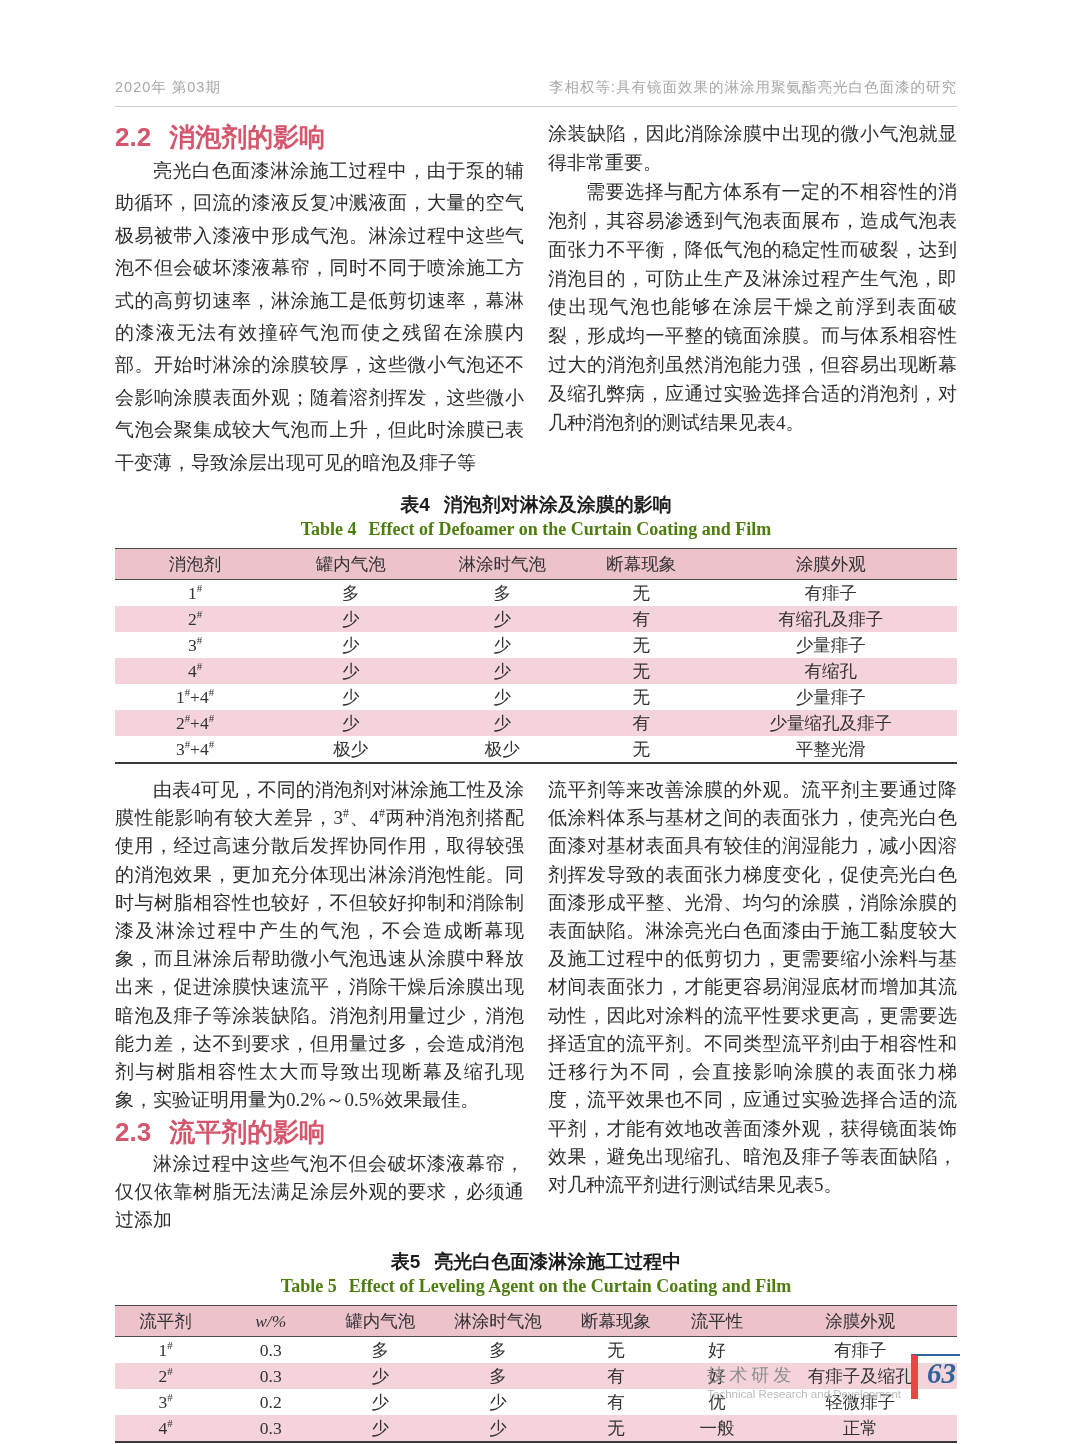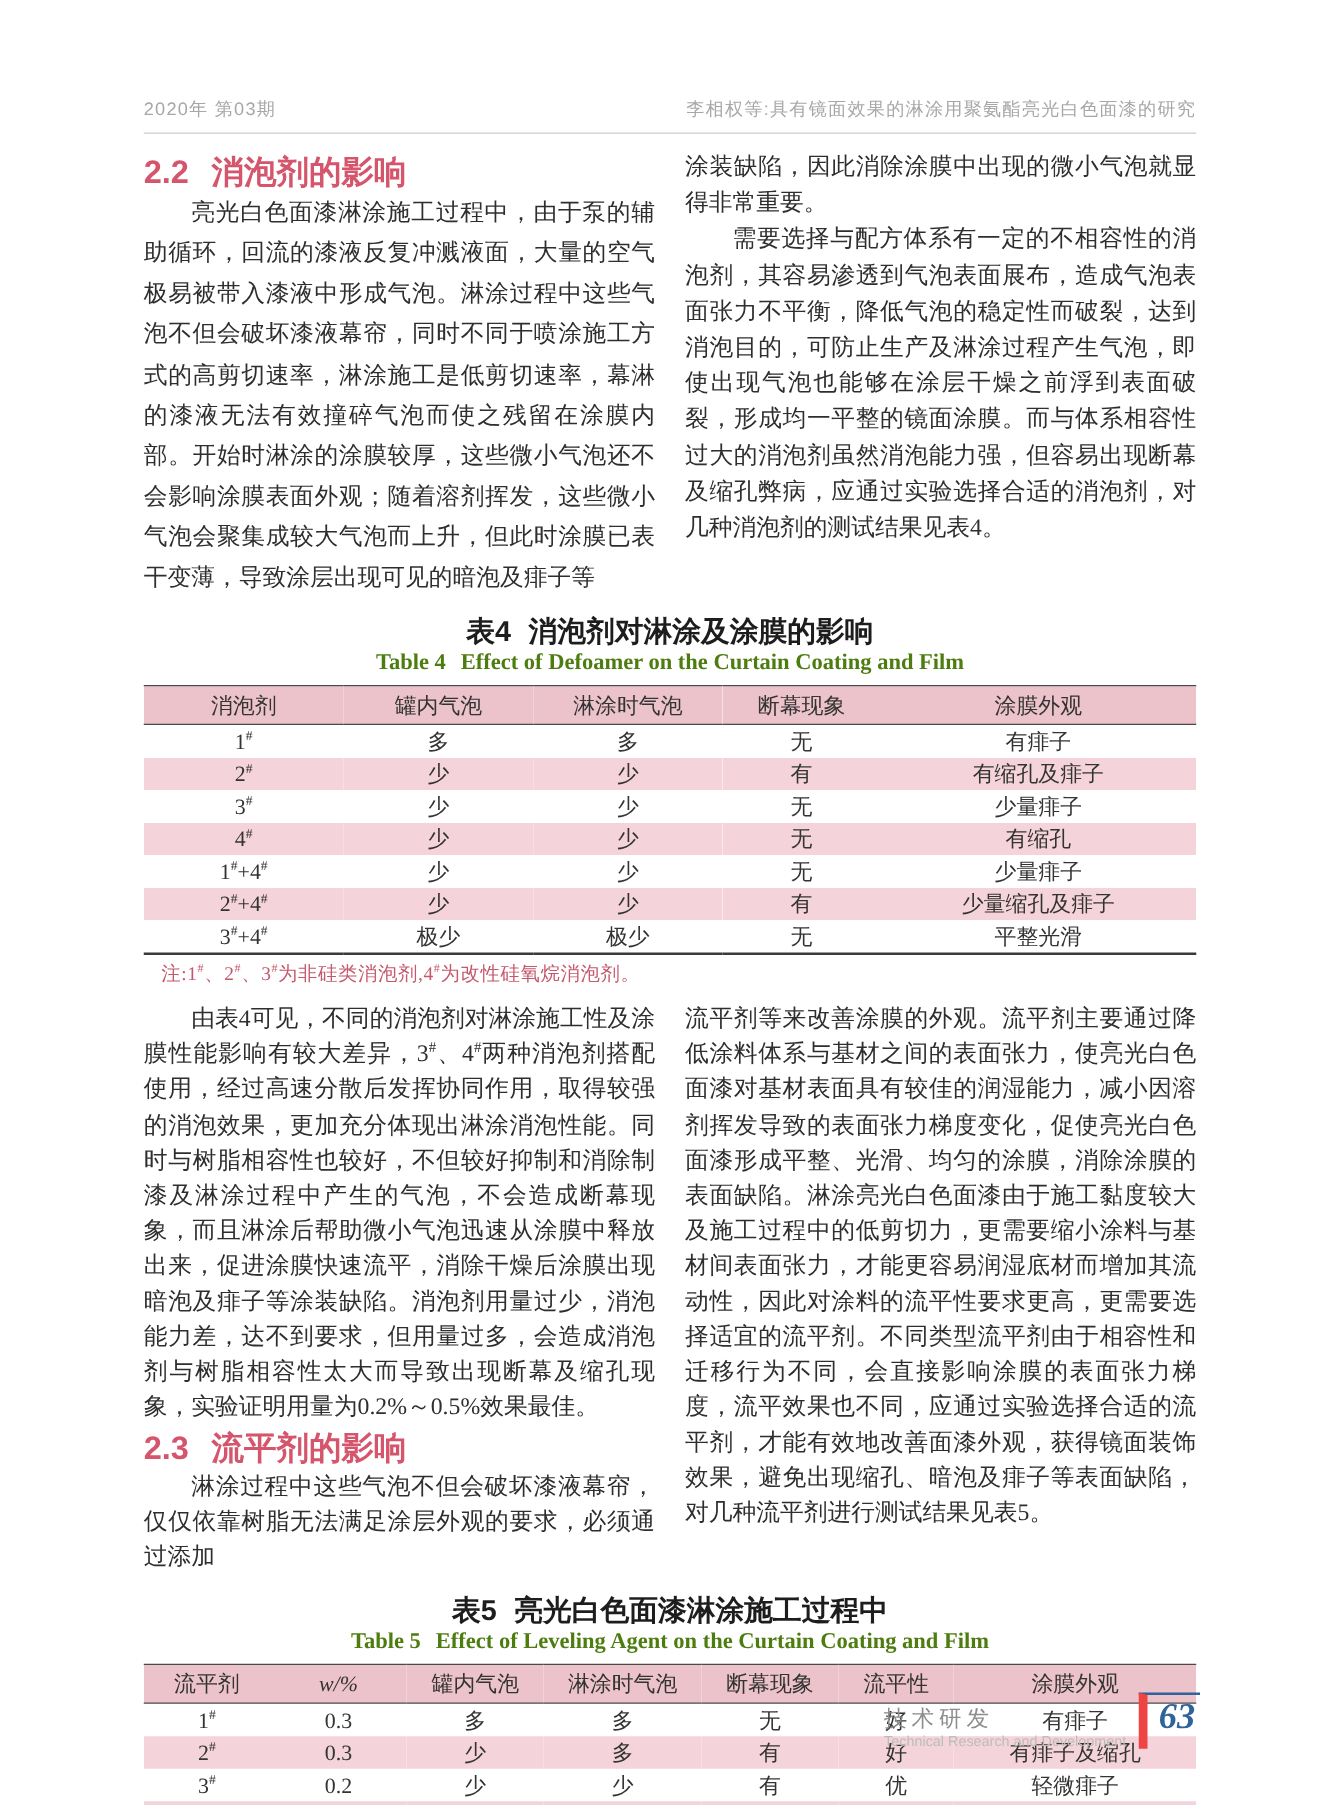--- a/index.html
+++ b/index.html
@@ -32,21 +32,21 @@
   .sec-heading{
     font-family:"Liberation Sans","DejaVu Sans",sans-serif;
     font-weight:bold;color:#d4556c;font-size:26px;
     margin:2px 0 3px 0;line-height:30px;
   }
   .sec-heading .num{margin-right:18px;}
   
   .tablock{margin-top:14px;}
   .tab-title-cn{
     text-align:center;font-family:"Liberation Sans","DejaVu Sans",sans-serif;
-    font-weight:bold;font-size:23px;color:#1d1d1d;line-height:24px;
+    font-weight:bold;font-size:19px;color:#1d1d1d;line-height:24px;
   }
   .tab-title-cn .lab{margin-right:14px;}
   .tab-title-en{
     text-align:center;font-family:"Liberation Serif","DejaVu Serif",serif;
     font-weight:bold;font-size:18px;color:#4d7c0f;line-height:24px;margin-bottom:7px;
   }
   .tab-title-en .lab{margin-right:12px;}
   table{width:100%;border-collapse:collapse;table-layout:fixed;}
   th,td{
     text-align:center;font-weight:normal;font-size:17.5px;color:#333;
@@ -187,21 +187,20 @@
           </tr>
           <tr>
             <td class="suplabel">3<sup>#</sup>+4<sup>#</sup></td>
             <td>极少</td>
             <td>极少</td>
             <td>无</td>
             <td>平整光滑</td>
           </tr>
         </tbody>
       </table>
-      <div class="tab-note suplabel">注:1<sup>#</sup>、2<sup>#</sup>、3<sup>#</sup>为非硅类消泡剂,4<sup>#</sup>为改性硅氧烷消泡剂。</div>
     </div>
 
     <div class="cols" style="margin-top:12px;">
       <div class="col lh-mid">
         <p class="indent suplabel">由表4可见，不同的消泡剂对淋涂施工性及涂膜性能影响有较大差异，3<sup>#</sup>、4<sup>#</sup>两种消泡剂搭配使用，经过高速分散后发挥协同作用，取得较强的消泡效果，更加充分体现出淋涂消泡性能。同时与树脂相容性也较好，不但较好抑制和消除制漆及淋涂过程中产生的气泡，不会造成断幕现象，而且淋涂后帮助微小气泡迅速从涂膜中释放出来，促进涂膜快速流平，消除干燥后涂膜出现暗泡及痱子等涂装缺陷。消泡剂用量过少，消泡能力差，达不到要求，但用量过多，会造成消泡剂与树脂相容性太大而导致出现断幕及缩孔现象，实验证明用量为0.2%～0.5%效果最佳。</p>
         <div class="sec-heading">
           <span class="num">2.3</span><span>流平剂的影响</span>
         </div>
         <p class="indent">淋涂过程中这些气泡不但会破坏漆液幕帘，仅仅依靠树脂无法满足涂层外观的要求，必须通过添加</p>
       </div>

